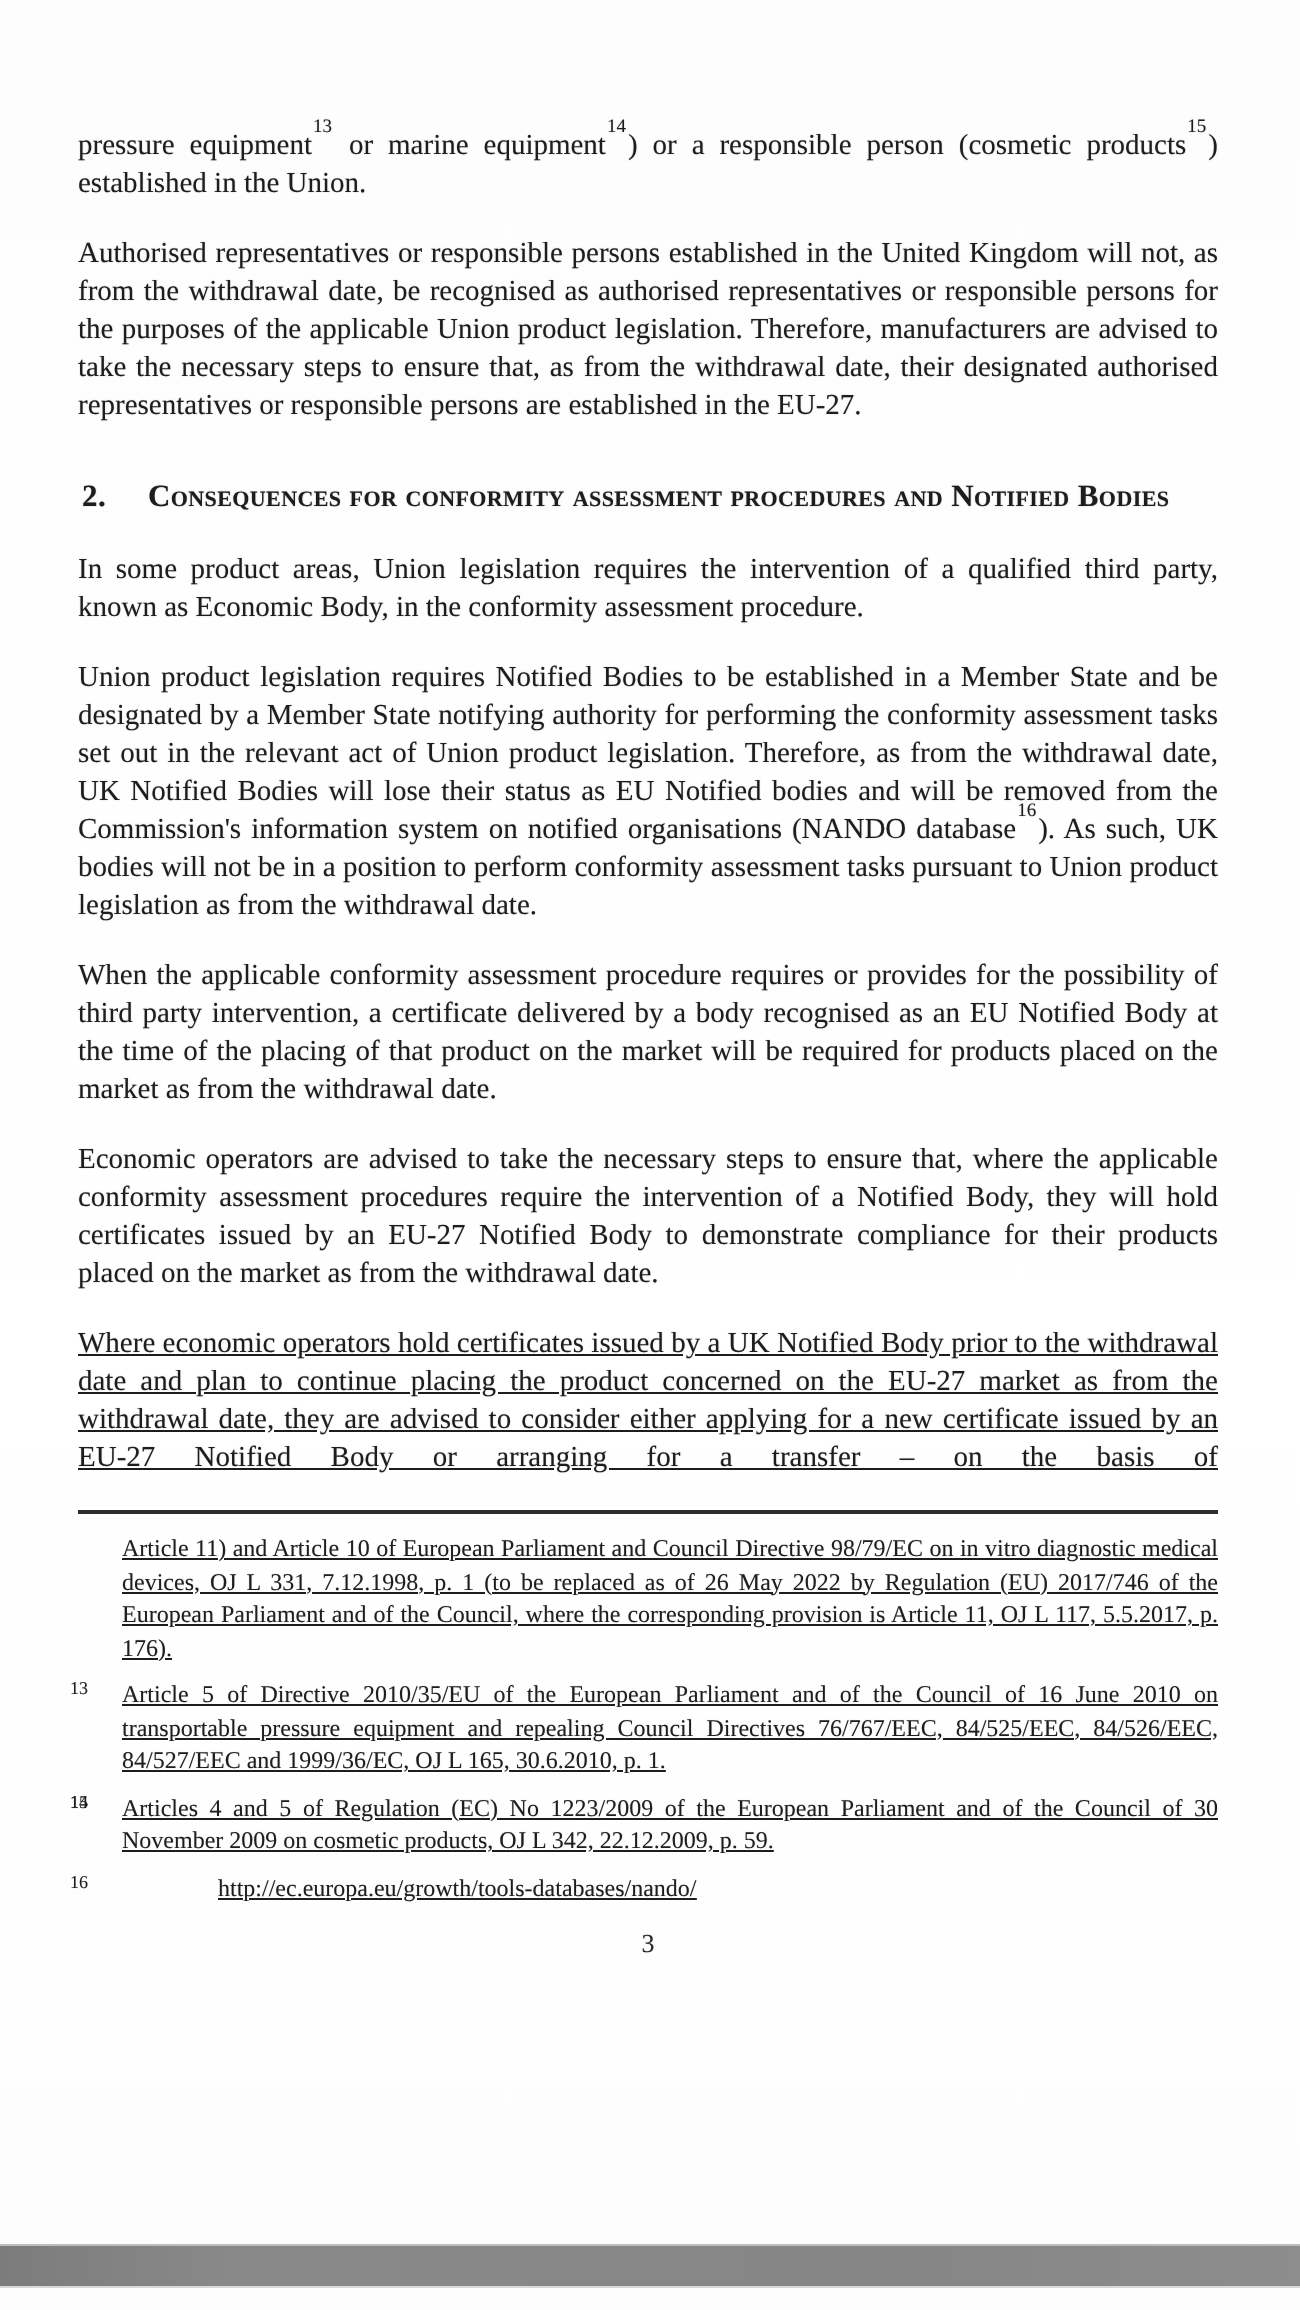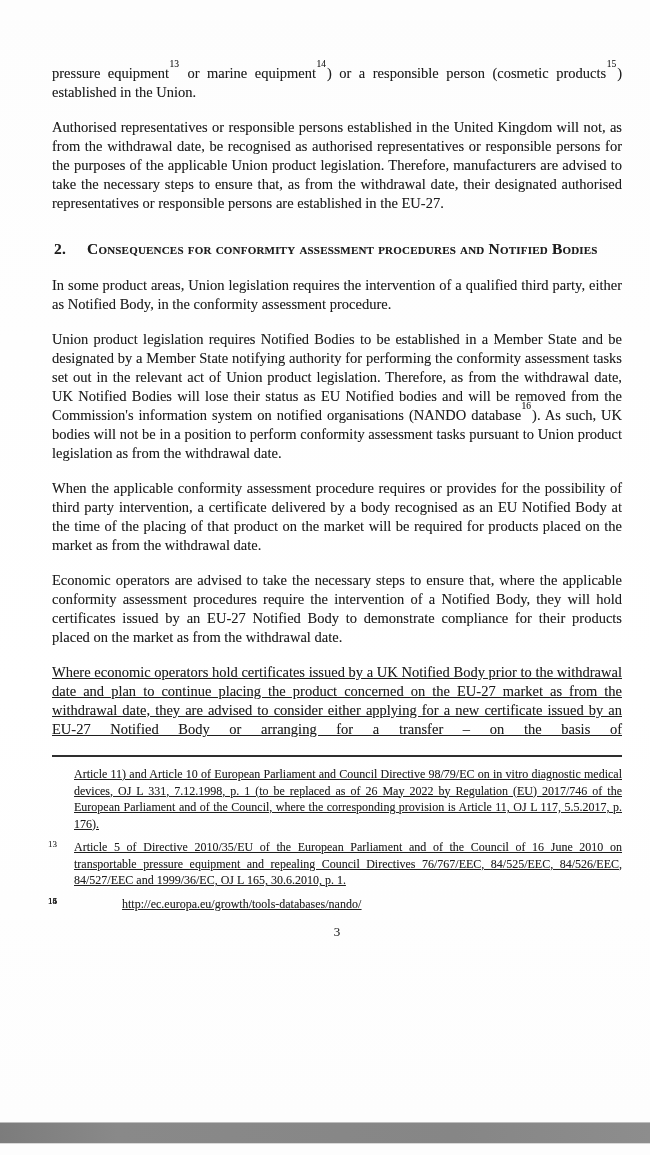--- a/index.html
+++ b/index.html
@@ -9,21 +9,21 @@
     font-family: "Liberation Serif", serif;
     position: relative;
     overflow: hidden;
   }
   .sheet {
     position: absolute; inset: 0;
     background: linear-gradient(180deg, #fdfdfd 0%, #ffffff 60%, #fdfdfd 97%);
   }
   .content {
     position: absolute;
-    left: 52px; top: 64px; width: 570px;
+    left: 39px; top: 64px; width: 570px;
     color: #1d1d1d;
   }
   p.body {
     font-size: 14.5px;
     line-height: 19px;
     text-align: justify;
     margin: 0 0 16px 0;
     text-shadow: 0 0 0.6px rgba(70,70,70,0.45);
   }
   p.body.jl { text-align-last: justify; text-decoration: underline; }
@@ -100,21 +100,21 @@
 
     <p class="body"><span>pressure equipment</span><sup class="ref">13</sup><span> or marine equipment</span><sup class="ref">14</sup><span>) or a responsible person (cosmetic products</span><sup class="ref">15</sup><span>) established in the Union.</span></p>
 
     <p class="body">Authorised representatives or responsible persons established in the United Kingdom will not, as from the withdrawal date, be recognised as authorised representatives or responsible persons for the purposes of the applicable Union product legislation. Therefore, manufacturers are advised to take the necessary steps to ensure that, as from the withdrawal date, their designated authorised representatives or responsible persons are established in the EU-27.</p>
 
     <div class="heading">
       <span class="h-num">2.</span>
       <span>Consequences for conformity assessment procedures and Notified Bodies</span>
     </div>
 
-    <p class="body">In some product areas, Union legislation requires the intervention of a qualified third party, either as Notified Body, in the conformity assessment procedure.</p>
+    <p class="body">In some product areas, Union legislation requires the intervention of a qualified third party, known as Economic Body, in the conformity assessment procedure.</p>
 
     <p class="body"><span>Union product legislation requires Notified Bodies to be established in a Member State and be designated by a Member State notifying authority for performing the conformity assessment tasks set out in the relevant act of Union product legislation. Therefore, as from the withdrawal date, UK Notified Bodies will lose their status as EU Notified bodies and will be removed from the Commission's information system on notified organisations (NANDO database</span><sup class="ref">16</sup><span>). As such, UK bodies will not be in a position to perform conformity assessment tasks pursuant to Union product legislation as from the withdrawal date.</span></p>
 
     <p class="body">When the applicable conformity assessment procedure requires or provides for the possibility of third party intervention, a certificate delivered by a body recognised as an EU Notified Body at the time of the placing of that product on the market will be required for products placed on the market as from the withdrawal date.</p>
 
     <p class="body">Economic operators are advised to take the necessary steps to ensure that, where the applicable conformity assessment procedures require the intervention of a Notified Body, they will hold certificates issued by an EU-27 Notified Body to demonstrate compliance for their products placed on the market as from the withdrawal date.</p>
 
     <p class="body jl">Where economic operators hold certificates issued by a UK Notified Body prior to the withdrawal date and plan to continue placing the product concerned on the EU-27 market as from the withdrawal date, they are advised to consider either applying for a new certificate issued by an EU-27 Notified Body or arranging for a transfer – on the basis of</p>
 
     <div class="footnotes">
@@ -123,20 +123,21 @@
       </div>
       <div class="fn">
         <span class="fn-num">13</span>
         <span>Article 5 of Directive 2010/35/EU of the European Parliament and of the Council of 16 June 2010 on transportable pressure equipment and repealing Council Directives 76/767/EEC, 84/525/EEC, 84/526/EEC, 84/527/EEC and 1999/36/EC, OJ L 165, 30.6.2010, p. 1.</span>
       </div>
       <div class="fn">
         <span class="fn-num">14</span>
       </div>
       <div class="fn">
         <span class="fn-num">15</span>
+        <span>Articles 4 and 5 of Regulation (EC) No 1223/2009 of the European Parliament and of the Council of 30 November 2009 on cosmetic products, OJ L 342, 22.12.2009, p. 59.</span>
       </div>
       <div class="fn">
         <span class="fn-num">16</span>
         <span class="fn-link">http://ec.europa.eu/growth/tools-databases/nando/</span>
       </div>
     </div>
 
     <div class="page-num">3</div>
   </div>
 

